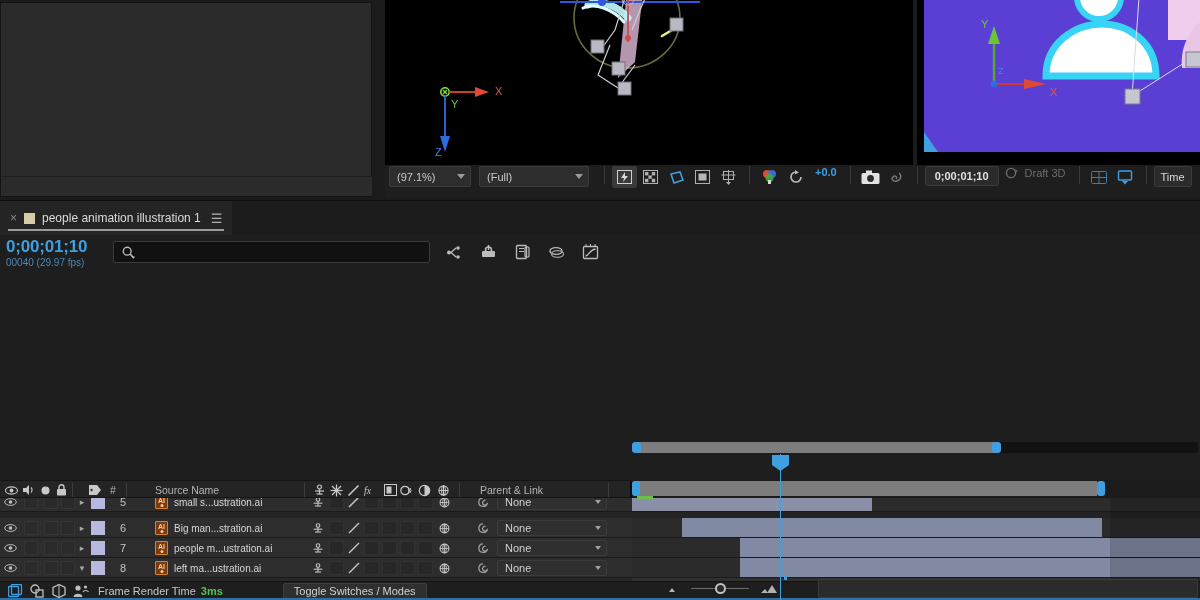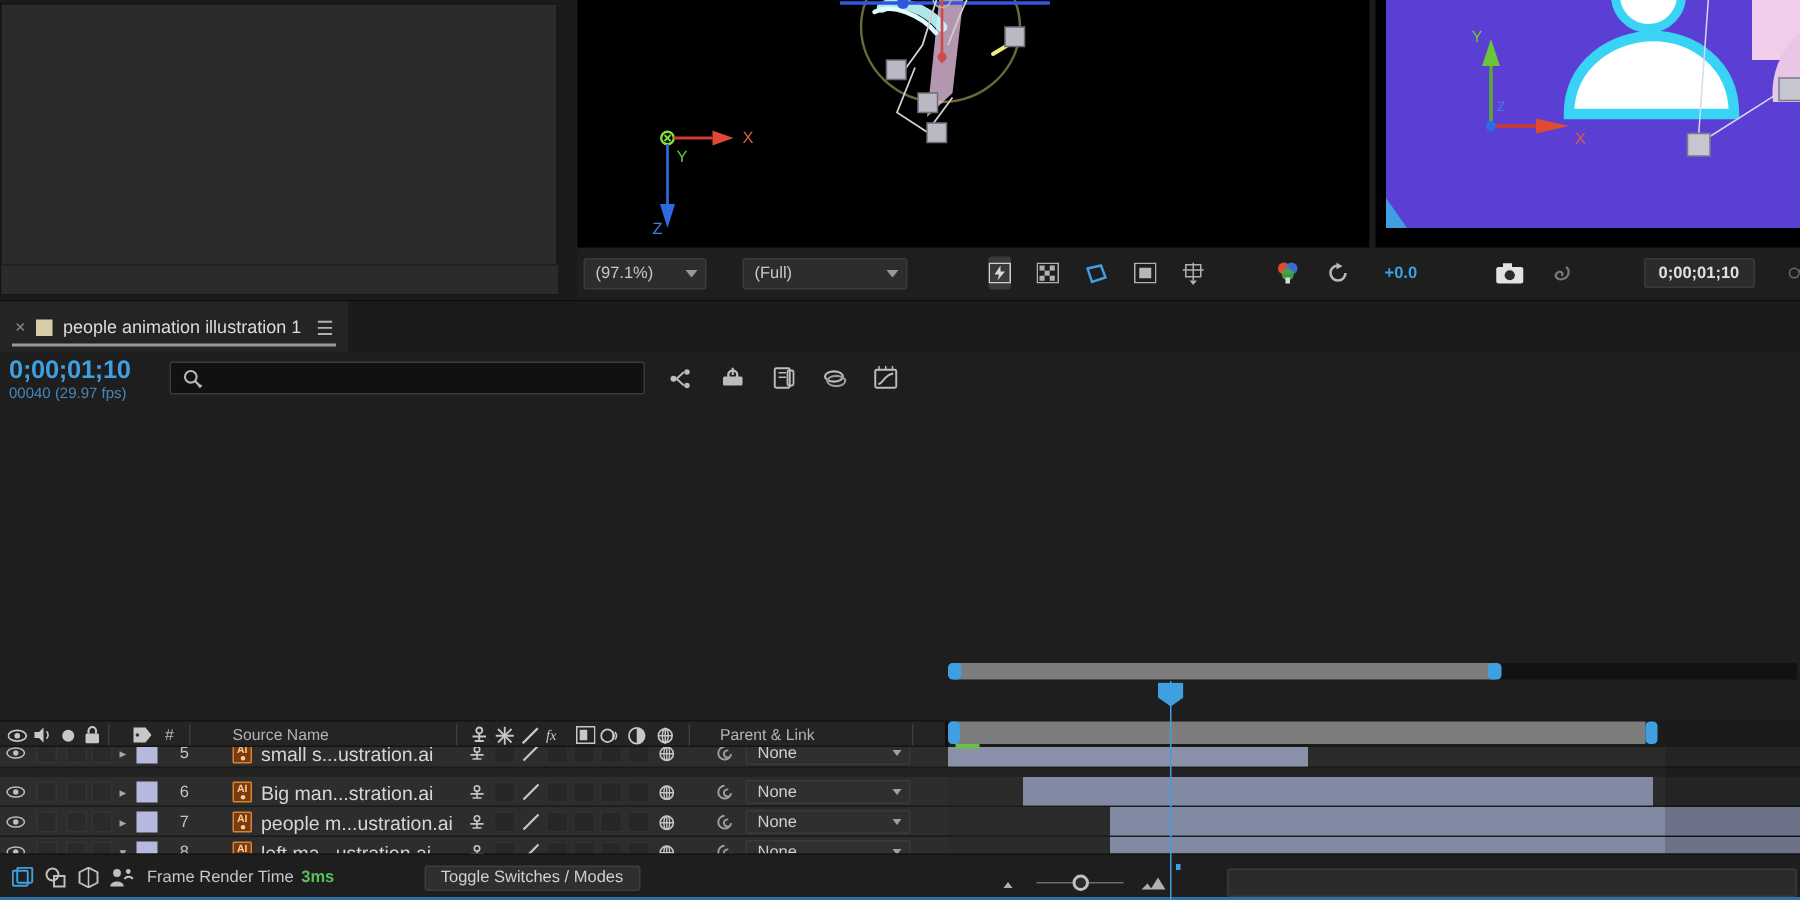--- a/index.html
+++ b/index.html
@@ -38,21 +38,21 @@
   .v-vert-div { position: absolute; left: 528px; top: 0; width: 4px; height: 165px; background: #1b1b1b; }
 
   
   .axisA { position: absolute; left: 50px; top: 78px; width: 70px; height: 80px; }
   
   .artA { position: absolute; left: 155px; top: -30px; width: 180px; height: 200px; }
 
   
   .viewer-toolbar {
     position: absolute; left: 385px; top: 166px; width: 815px; height: 32px;
-    background: #1e1e1e; display: flex; align-items: center; gap: 16px; padding-left: 4px;
+    background: #1e1e1e; display: flex; align-items: flex-start; gap: 0; padding-left: 4px;
   }
   .vt-select {
     height: 21px; min-width: 82px; background: #2d2d2d; border: 1px solid #3a3a3a;
     border-radius: 2px; color: #c8c8c8; font-size: 11px;
     display: flex; align-items: center; justify-content: space-between;
     padding: 0 5px 0 7px; margin-right: 8px; cursor: pointer;
   }
   .vt-select.wide { min-width: 110px; }
   .caret { width: 0; height: 0; border-left: 4px solid transparent; border-right: 4px solid transparent;
            border-top: 5px solid #9a9a9a; margin-left: 8px; }
@@ -139,21 +139,21 @@
 
   .cell { position: absolute; top: 0; height: 20px; display: flex; align-items: center; }
   .eye { left: 3px; width: 14px; justify-content: center; cursor: pointer; }
   .boxcell { position: absolute; top: 3px; width: 14px; height: 14px; background: #2a2a2a; border: 1px solid #343434; }
   .twirl { position: absolute; top: 0; height: 20px; width: 12px; display: flex; align-items: center; justify-content: center; cursor: pointer; color: #a8a8a8; font-size: 9px; }
   .lcolor { position: absolute; top: 3px; width: 14px; height: 14px; background: #b7b8de; cursor: pointer; }
   .lnum { position: absolute; top: 0; height: 20px; width: 18px; display: flex; align-items: center; justify-content: flex-end; color: #c4c4c4; font-size: 11px; }
   .aiico { position: absolute; top: 3px; width: 13px; height: 14px; background: #7a3b14; border: 1px solid #d8832c; border-radius: 1px;
            color: #ffce8a; font-size: 7px; font-weight: bold; display: flex; align-items: flex-start; justify-content: center; line-height: 7px; padding-top: 1px; }
   .aiico::after { content:""; position:absolute; bottom:1px; left:50%; transform:translateX(-50%); width:3px; height:3px; background:#ffce8a; border-radius:50%; }
-  .lname { position: absolute; top: 0; height: 20px; display: flex; align-items: center; color: #d6d6d6; font-size: 13px; white-space: nowrap; cursor: pointer; }
+  .lname { position: absolute; top: 0; height: 20px; display: flex; align-items: center; color: #d6d6d6; font-size: 10px; white-space: nowrap; cursor: pointer; }
   .sw { position: absolute; top: 0; height: 20px; width: 16px; display: flex; align-items: center; justify-content: center; cursor: pointer; }
   .swbox { position: absolute; top: 3px; width: 15px; height: 14px; background: #272727; border: 1px solid #313131; }
   .parent-sel {
     position: absolute; top: 2px; width: 110px; height: 16px; background: #2f2f2f; border: 1px solid #3b3b3b;
     border-radius: 2px; color: #d0d0d0; font-size: 11px; display: flex; align-items: center;
     justify-content: space-between; padding: 0 5px 0 7px; cursor: pointer;
   }
   .psel-caret { width: 0; height: 0; border-left: 3.5px solid transparent; border-right: 3.5px solid transparent; border-top: 4px solid #a0a0a0; }
 
   .kfnav { position: absolute; top: 0; height: 20px; display: flex; align-items: center; gap: 5px; }
@@ -176,21 +176,21 @@
   }
 
   
   .wa-row { position: absolute; left: 632px; top: 279px; width: 568px; height: 18px; background: #1b1b1b; z-index: 5; }
   .wa-bar { position: absolute; left: 2px; top: 1px; width: 463px; height: 15px; background: #7d7d7d; }
   .wa-handle { position: absolute; top: 1px; width: 8px; height: 15px; background: #3f9fe0; border-radius: 3px; }
   .green-marker { position: absolute; left: 5px; top: 16px; width: 16px; height: 3px; background: #6abf4b; z-index: 6; }
 
   
   .bottom-bar {
-    position: absolute; left: 0; bottom: 0; width: 1200px; height: 31px; background: #1e1e1e;
+    position: absolute; left: 0; bottom: 0; width: 1200px; height: 19px; background: #1e1e1e;
     border-top: 1px solid #141414; display: flex; align-items: center;
   }
   .bb-ico { width: 22px; height: 18px; display: flex; align-items: center; justify-content: center; cursor: pointer; }
   .bb-text { color: #c6c6c6; font-size: 11px; margin-left: 6px; }
   .bb-ms { color: #57c157; font-size: 11px; font-weight: bold; margin-left: 5px; }
   .bb-toggle {
     margin-left: 60px; height: 17px; background: #2f2f2f; border: 1px solid #3d3d3d; border-radius: 2px;
     color: #d0d0d0; font-size: 11px; display: flex; align-items: center; padding: 0 10px; cursor: pointer;
   }
   .zoom-ctrl { position: absolute; left: 632px; bottom: 3px; width: 180px; height: 17px; display: flex; align-items: center; justify-content: center; gap: 10px; }

